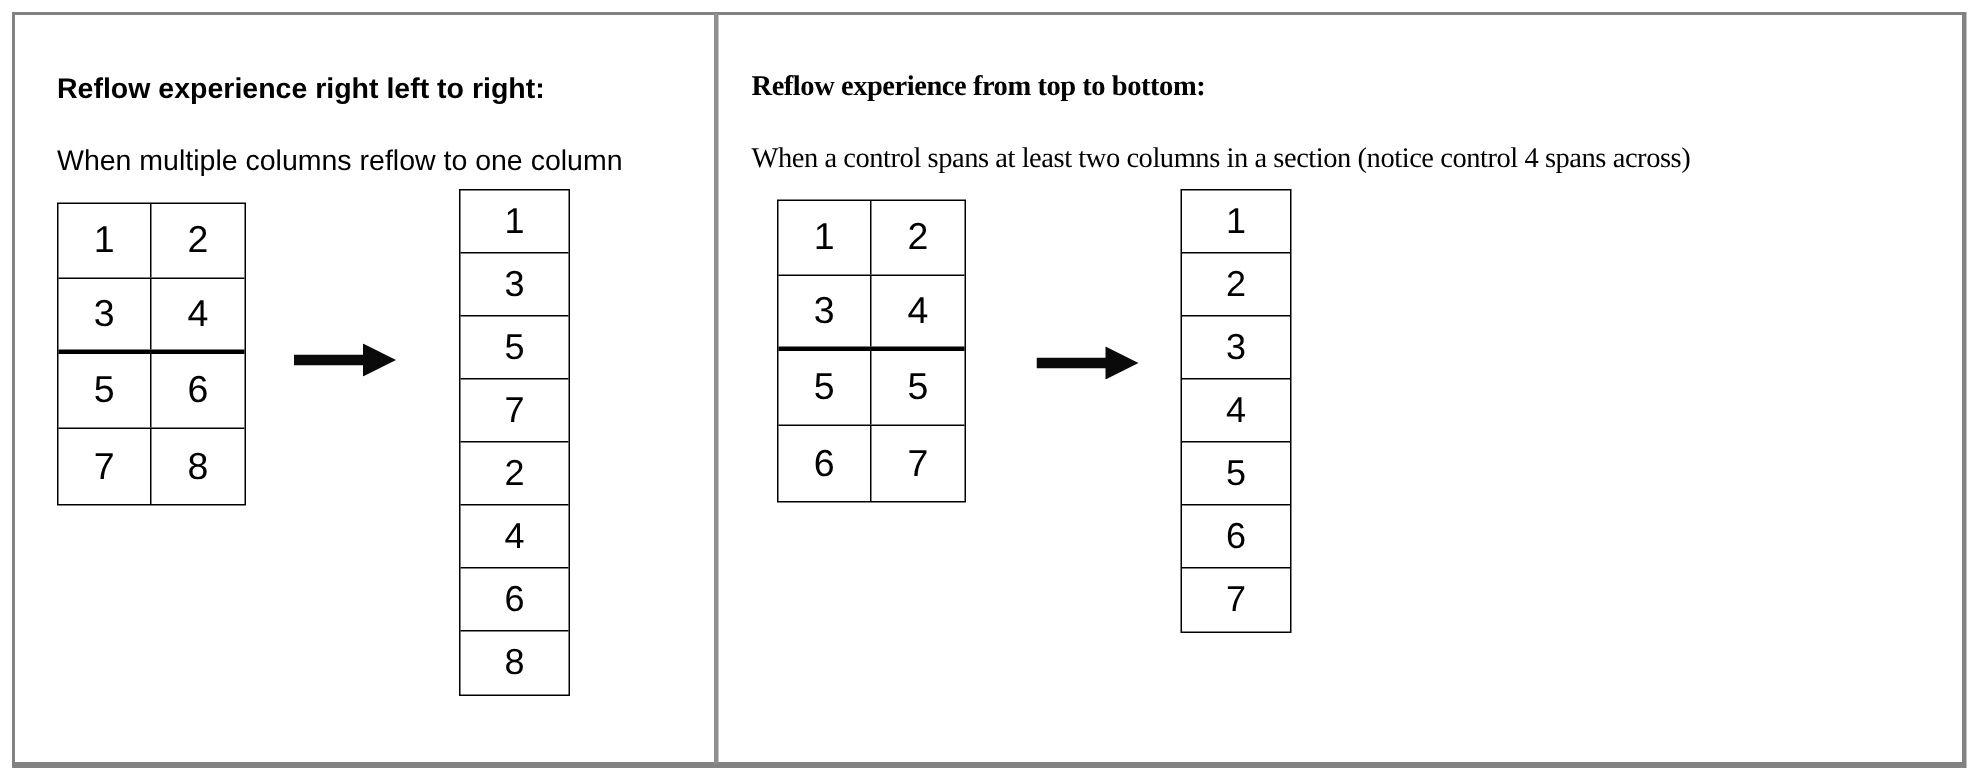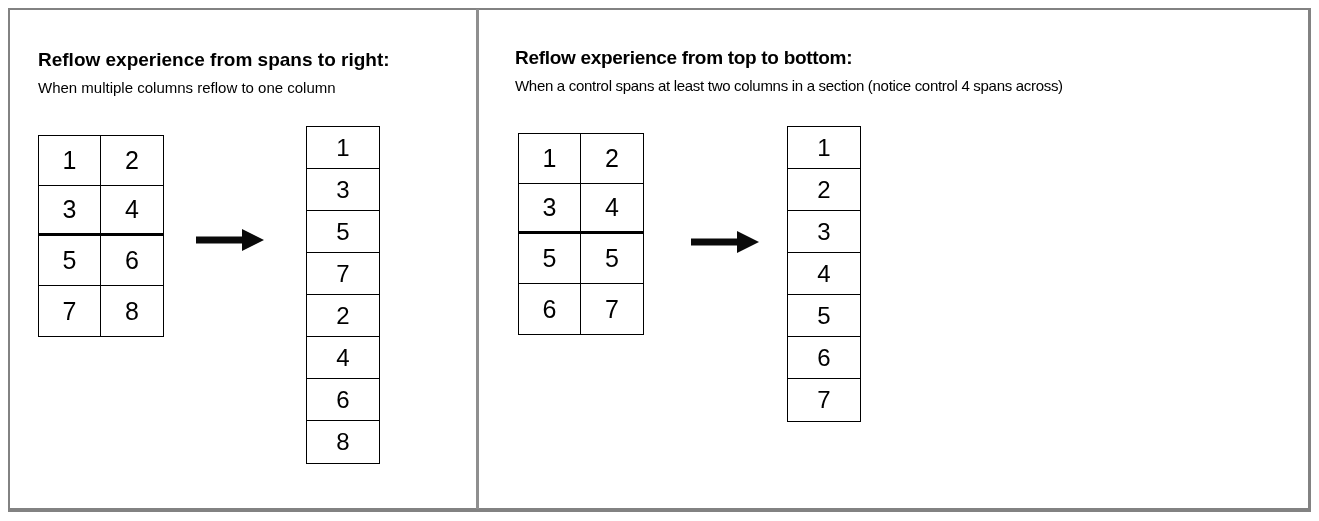--- a/index.html
+++ b/index.html
@@ -38,21 +38,22 @@
     position: absolute;
     line-height: 28px;
     white-space: nowrap;
   }
   .heading .t {
     font-weight: bold;
     font-size: 19px;
   }
   .heading .s {
     font-weight: normal;
-    font-size: 15px;
+    font-size: 19px;
+    margin-top: 20px;
   }
   .heading.condensed .t,
   .heading.condensed .s {
     letter-spacing: -0.3px;
   }
   
   .mgrid {
     position: absolute;
     border: 1.5px solid #000;
     background: #fff;
@@ -100,21 +101,21 @@
 </style>
 </head>
 <body>
 
 <div class="stage">
 
   <div class="frame"></div>
   <div class="divider"></div>
 
   <div class="heading" style="left:38px; top:46px;">
-    <div class="t">Reflow experience from spans to right:</div>
+    <div class="t">Reflow experience right left to right:</div>
     <div class="s">When multiple columns reflow to one column</div>
   </div>
 
   <div class="mgrid" style="left:38px; top:135px;">
     <div class="grow">
       <div class="gcell">1</div>
       <div class="gcell">2</div>
     </div>
     <div class="grow thick">
       <div class="gcell">3</div>
@@ -141,21 +142,21 @@
     <div class="vcell">1</div>
     <div class="vcell">3</div>
     <div class="vcell">5</div>
     <div class="vcell">7</div>
     <div class="vcell">2</div>
     <div class="vcell">4</div>
     <div class="vcell">6</div>
     <div class="vcell">8</div>
   </div>
 
-  <div class="heading condensed" style="left:515px; top:44px;">
+  <div class="heading condensed" style="left:501px; top:44px;font-family:Liberation Serif, serif;">
     <div class="t">Reflow experience from top to bottom:</div>
     <div class="s">When a control spans at least two columns in a section (notice control 4 spans across)</div>
   </div>
 
   <div class="mgrid" style="left:518px; top:133px;">
     <div class="grow">
       <div class="gcell">1</div>
       <div class="gcell">2</div>
     </div>
     <div class="grow thick">

